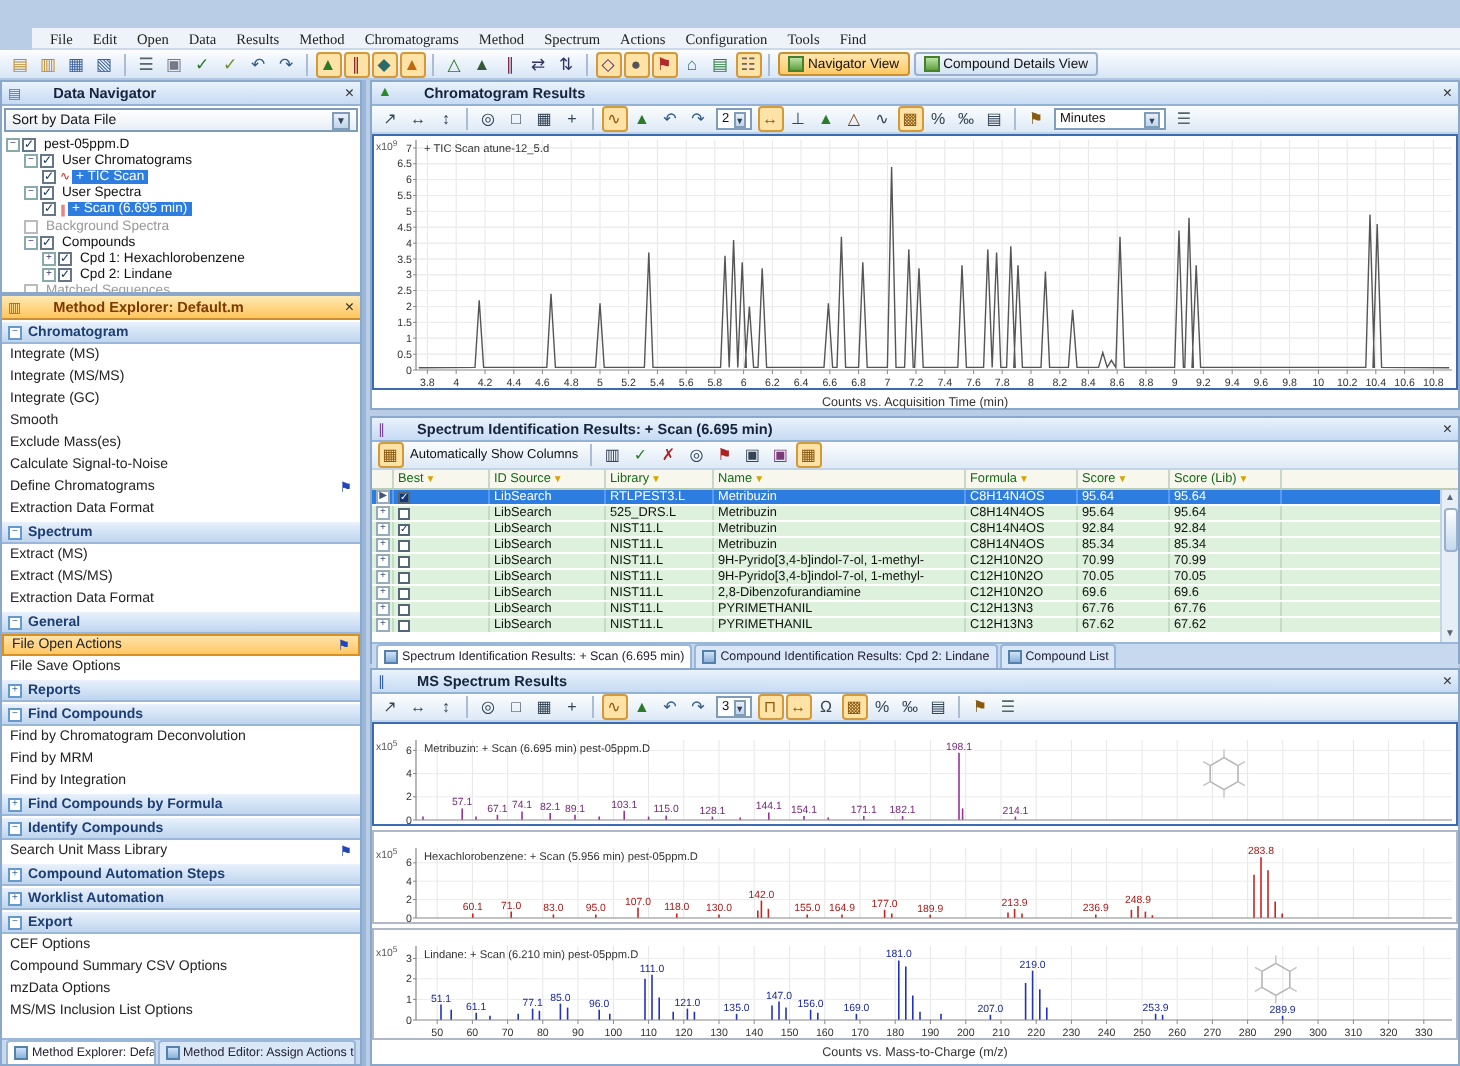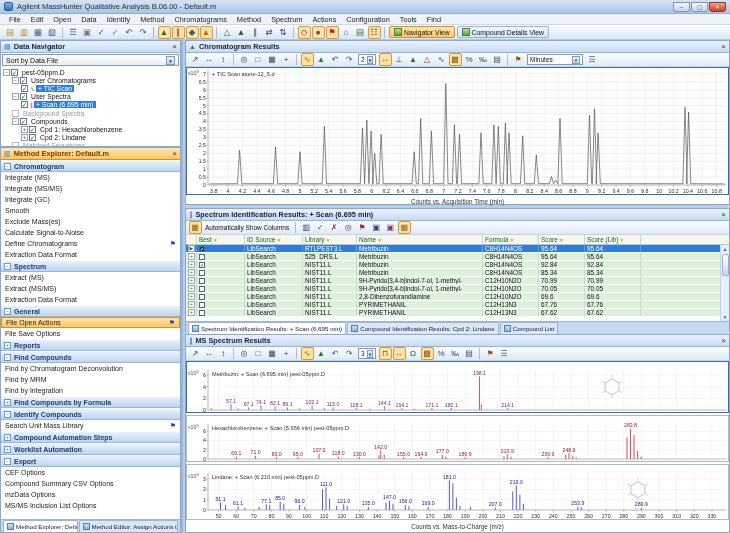--- a/index.html
+++ b/index.html
@@ -9,34 +9,34 @@
 
   
   #titlebar{position:absolute;top:0;left:0;right:0;height:14px;background:linear-gradient(#d6e5f5,#a9c4e2);display:flex;align-items:center;padding:0 4px;gap:4px;border-bottom:1px solid #8fb0d4;}
   #titlebar .appicon{width:9px;height:9px;background:linear-gradient(#7fb2e8,#3b6fb4);border:1px solid #2c5a96;border-radius:2px;}
   #titlebar .title{font-size:7.5px;color:#1c2c44;}
   #winbtns{margin-left:auto;display:flex;gap:1px;}
   .winbtn{width:17px;height:10px;border:1px solid #7d94b4;border-radius:0 0 3px 3px;background:linear-gradient(#f4f8fc,#c2d4e8);font-size:6px;line-height:8px;text-align:center;color:#345;}
   .winbtn.close{background:linear-gradient(#f0a088,#cc3f2a);color:#fff;border-color:#933;}
 
   
-  #menubar{position:absolute;top:14px;left:0;right:0;height:11px;background:#eef3fa;border-bottom:1px solid #ccd9ea;display:flex;align-items:center;padding:0 4px;}
+  #menubar{position:absolute;top:14px;left:16px;right:0;height:11px;background:#eef3fa;border-bottom:1px solid #ccd9ea;display:flex;align-items:center;padding:0 4px;font-family:Liberation Serif, serif;}
   .menu-item{font-size:7.3px;padding:0 5px;color:#222;}
 
   
   #toolbar{position:absolute;top:25px;left:0;right:0;height:15px;background:linear-gradient(#fcfdff,#d7e6f6);border-bottom:1px solid #b3c8e0;display:flex;align-items:center;padding:0 3px;}
   .tbi{width:13px;height:13px;display:flex;align-items:center;justify-content:center;font-size:8.5px;margin:0 .5px;border:1px solid transparent;border-radius:2px;}
   .tbi.toggled{background:#ffe2a5;border-color:#d49a3a;}
   .tbsep{width:1px;height:11px;background:#aabdd4;margin:0 3px;}
   .viewbtn{height:12px;display:flex;align-items:center;gap:2px;font-size:6.8px;padding:0 4px;border:1px solid #9ab0cc;border-radius:2px;background:linear-gradient(#f2f7fd,#d4e4f4);margin:0 1px;white-space:nowrap;}
   .viewbtn.active{background:linear-gradient(#ffe7b0,#ffc964);border-color:#c89232;}
   .viewbtn .vicon{width:8px;height:8px;background:linear-gradient(#bde3a8,#5ea03c);border:1px solid #47802c;}
 
   
-  .phead{height:12px;display:flex;align-items:center;gap:3px;background:linear-gradient(#eaf2fc,#c6dbf3);border-bottom:1px solid #93b2d6;padding:0 3px;font-size:7.3px;font-weight:bold;color:#15233c;}
+  .phead{height:12px;display:flex;align-items:center;gap:16px;background:linear-gradient(#eaf2fc,#c6dbf3);border-bottom:1px solid #93b2d6;padding:0 3px;font-size:7.3px;font-weight:bold;color:#15233c;}
   .phead .hicon{font-size:7px;font-weight:normal;}
   .phead .x{margin-left:auto;font-size:8px;color:#333;font-weight:normal;line-height:10px;}
   .phead.orange{background:linear-gradient(#ffe9b2,#ffc65e);color:#7c3a00;border-bottom:1px solid #cc9030;}
 
   
   #leftcol{position:absolute;top:40px;left:0;width:183px;bottom:0;border-right:2px solid #9ab6d8;}
   #dn-panel{position:absolute;top:0;left:0;right:0;height:107px;background:#fff;border:1px solid #8aa8cc;}
   #dn-sort{height:12px;margin:1px;border:1px solid #7f9db9;background:linear-gradient(#fff,#e8eef6);display:flex;align-items:center;font-size:7px;padding:0 3px;}
   #dn-sort .dd{margin-left:auto;width:9px;height:9px;background:linear-gradient(#e8f0fa,#c0d4ea);border:1px solid #7f9db9;font-size:5px;text-align:center;line-height:8px;color:#345;}
   #dn-tree{position:absolute;top:27px;left:0;right:0;bottom:0;background:#fff;overflow:hidden;}
@@ -88,36 +88,27 @@
   .vscroll .sa{height:8px;line-height:8px;}
 
   .chartwrap{position:relative;background:#fff;}
   svg text{font-family:"Liberation Sans",sans-serif;}
 </style>
 </head>
 <body>
 
 <div id="app">
 
-  <div id="titlebar">
-    <div class="appicon"></div>
-    <div class="title">Agilent MassHunter Qualitative Analysis B.06.00 - Default.m</div>
-    <div id="winbtns">
-        <div class="winbtn">–</div>
-        <div class="winbtn">▢</div>
-        <div class="winbtn close">×</div>
-      </div>
-  </div>
 
   <div id="menubar">
       <span class="menu-item">File</span>
       <span class="menu-item">Edit</span>
       <span class="menu-item">Open</span>
       <span class="menu-item">Data</span>
-      <span class="menu-item">Identify</span>
+      <span class="menu-item">Results</span>
       <span class="menu-item">Method</span>
       <span class="menu-item">Chromatograms</span>
       <span class="menu-item">Method</span>
       <span class="menu-item">Spectrum</span>
       <span class="menu-item">Actions</span>
       <span class="menu-item">Configuration</span>
       <span class="menu-item">Tools</span>
       <span class="menu-item">Find</span>
     </div>
 

